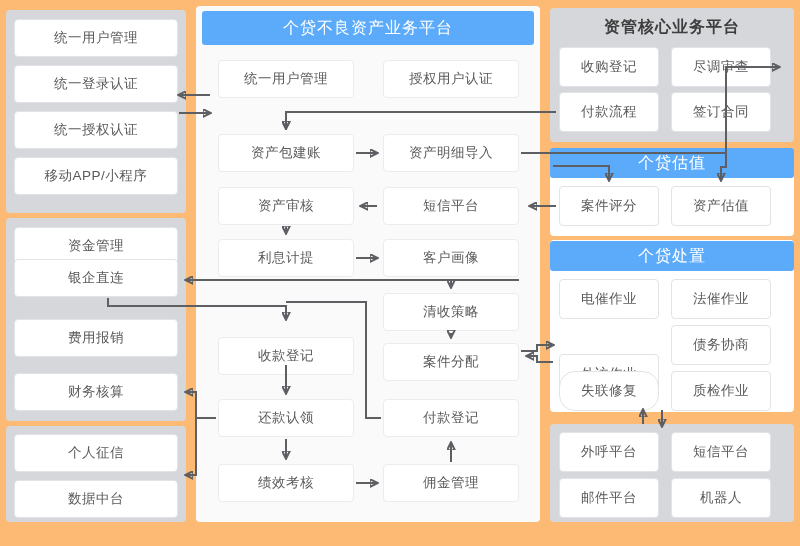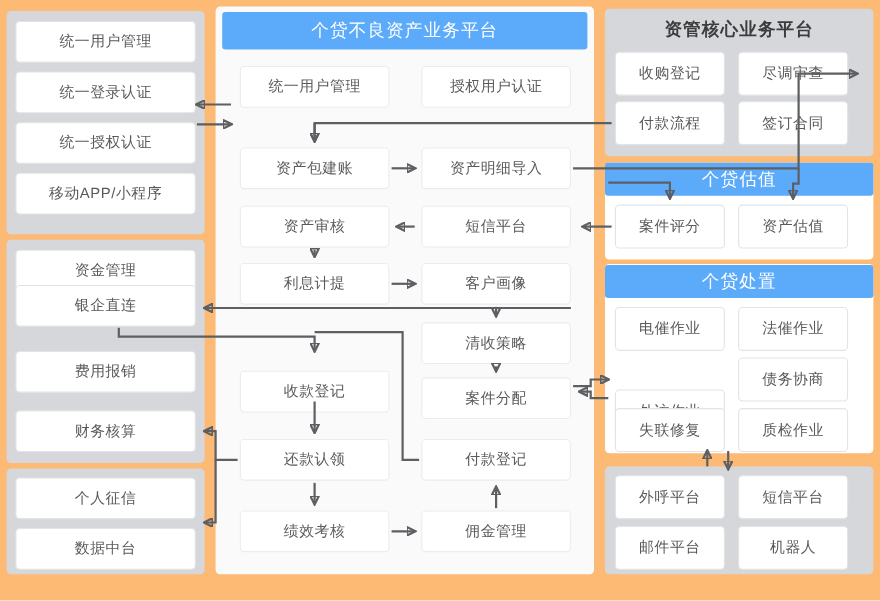--- a/index.html
+++ b/index.html
@@ -108,21 +108,21 @@
   <div class="hdr hdr-blue" style="left:550px;top:148px;width:244px;height:30px;">个贷估值</div>
   <div class="node" style="left:559px;top:186px;width:100px;height:40px;">案件评分</div>
   <div class="node" style="left:671px;top:186px;width:100px;height:40px;">资产估值</div>
 
   <div class="panel panel-white" style="left:550px;top:240px;width:244px;height:172px;"></div>
   <div class="hdr hdr-blue" style="left:550px;top:241px;width:244px;height:30px;">个贷处置</div>
   <div class="node" style="left:559px;top:279px;width:100px;height:40px;">电催作业</div>
   <div class="node" style="left:671px;top:279px;width:100px;height:40px;">法催作业</div>
   <div class="node" style="left:559px;top:325px;width:100px;height:40px;margin-top:29px;">外访作业</div>
   <div class="node" style="left:671px;top:325px;width:100px;height:40px;">债务协商</div>
-  <div class="node" style="left:559px;top:371px;width:100px;height:40px;">失联修复</div>
+  <div class="node" style="left:559px;top:371px;width:100px;height:40px;border-radius:16px;">失联修复</div>
   <div class="node" style="left:671px;top:371px;width:100px;height:40px;">质检作业</div>
 
   <div class="panel panel-gray" style="left:550px;top:424px;width:244px;height:98px;"></div>
   <div class="node" style="left:559px;top:432px;width:100px;height:40px;">外呼平台</div>
   <div class="node" style="left:671px;top:432px;width:100px;height:40px;">短信平台</div>
   <div class="node" style="left:559px;top:478px;width:100px;height:40px;">邮件平台</div>
   <div class="node" style="left:671px;top:478px;width:100px;height:40px;">机器人</div>
 
   <svg id="wires" viewBox="0 0 800 546">
     <defs>

